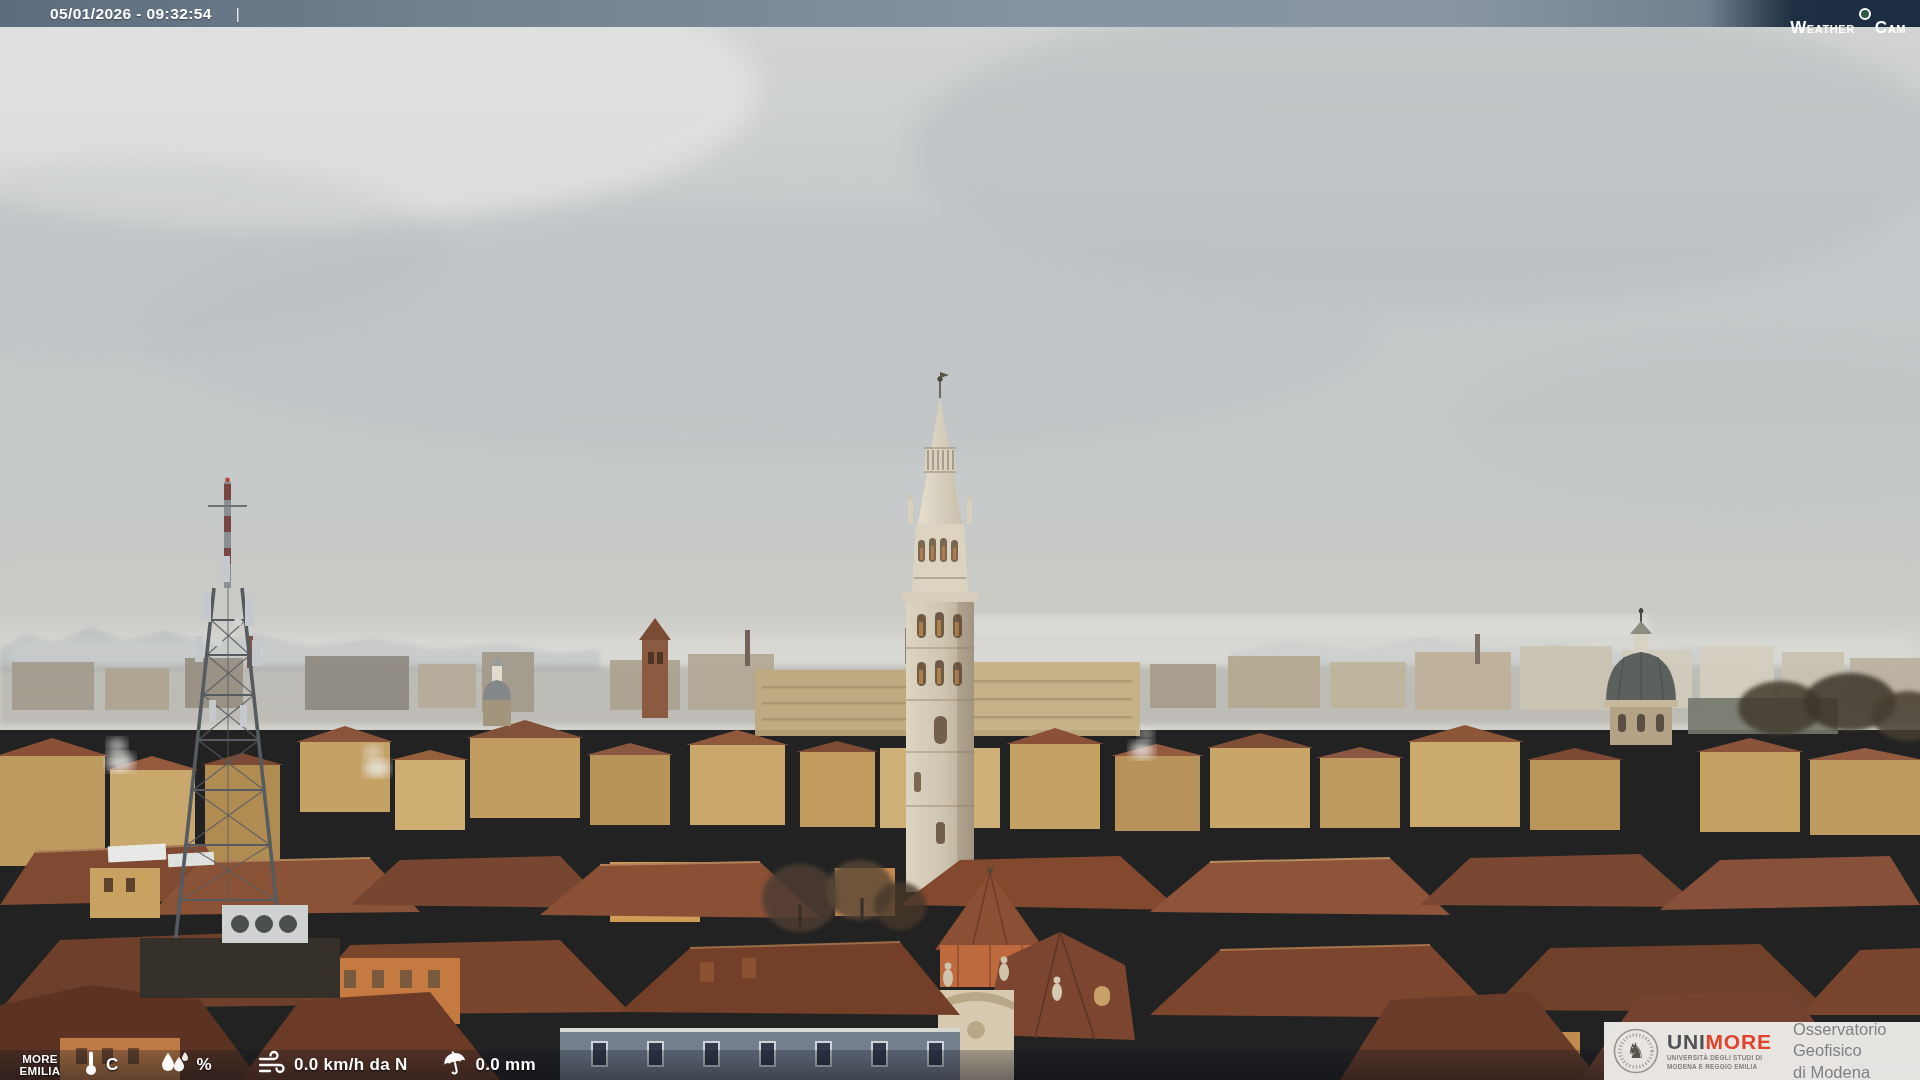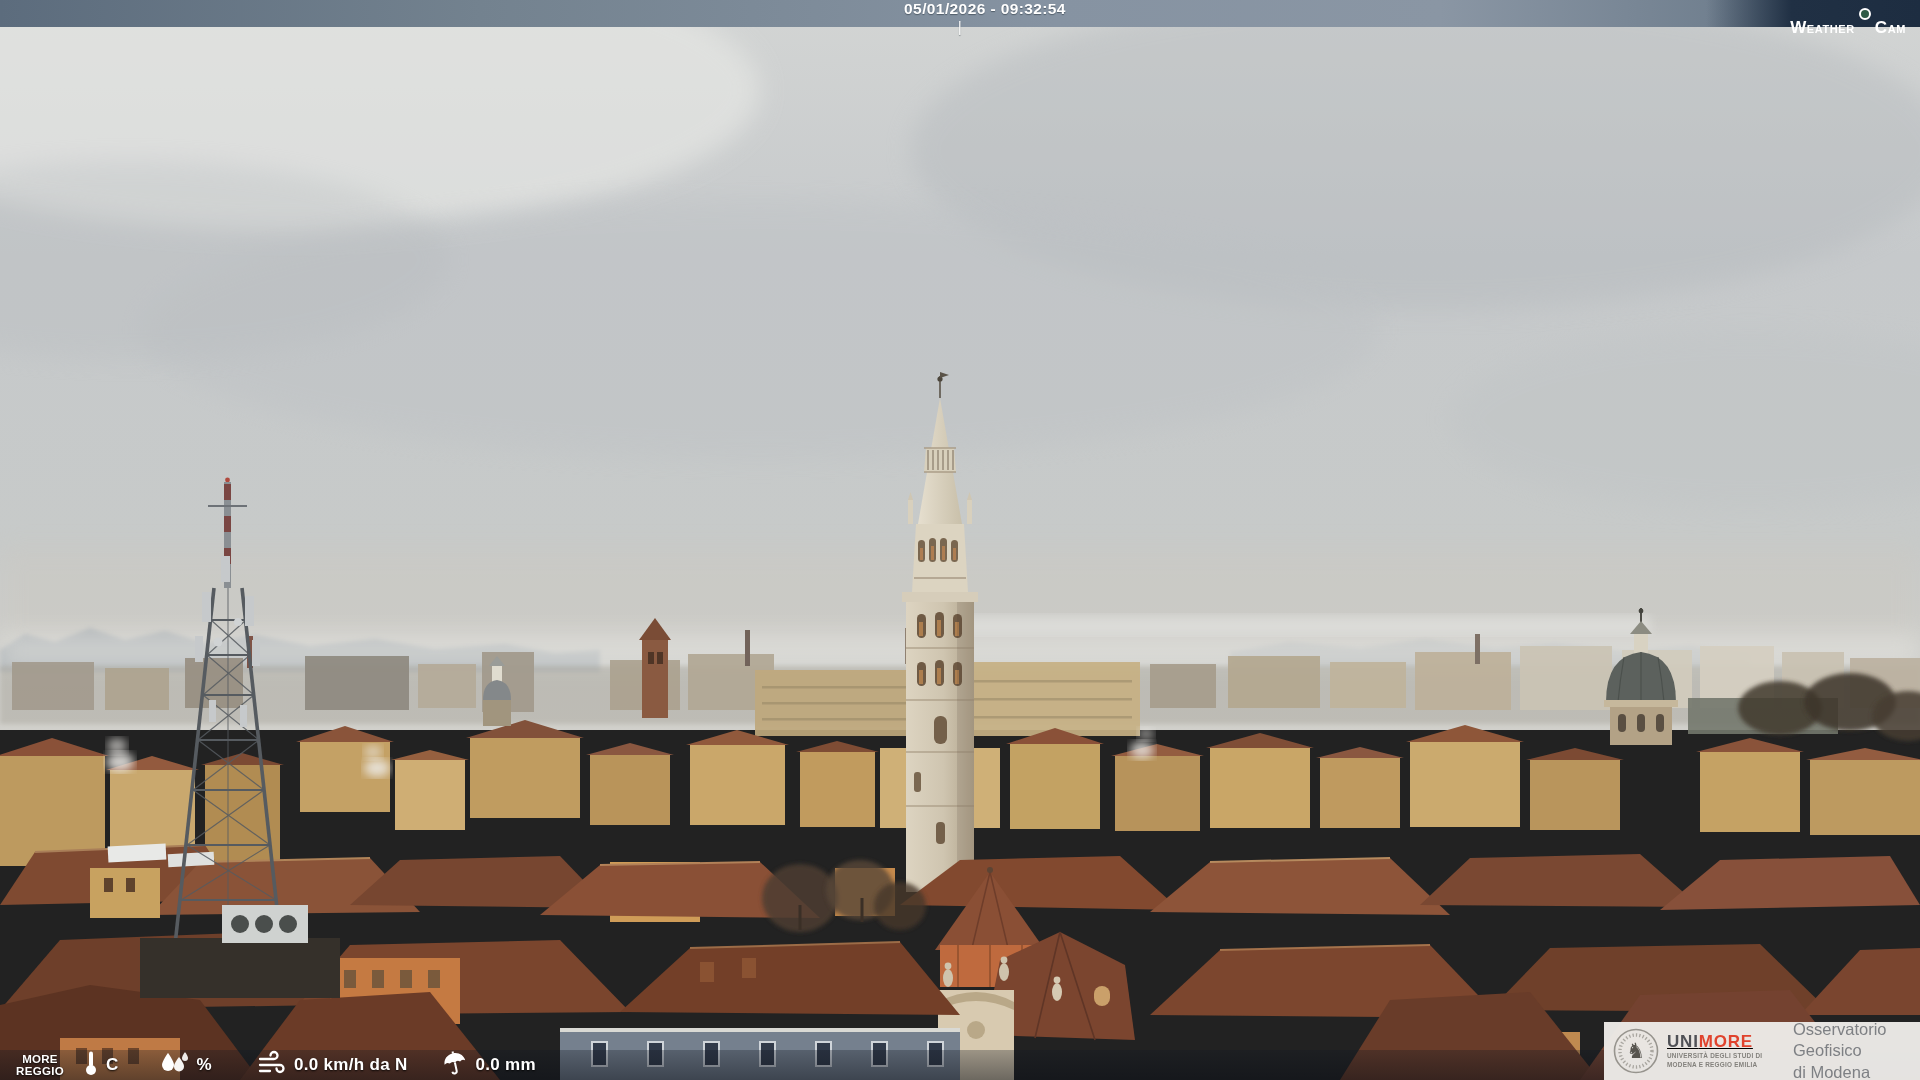--- a/index.html
+++ b/index.html
@@ -5,21 +5,21 @@
   html,body{margin:0;padding:0;background:#222;}
   .stage{position:relative;width:1920px;height:1080px;overflow:hidden;
          font-family:"Liberation Sans","DejaVu Sans",sans-serif;}
   .scene{position:absolute;inset:0;width:1920px;height:1080px;display:block;}
 
   
   .topbar{position:absolute;top:0;left:0;right:0;height:27px;
           background:linear-gradient(90deg,#5c6c7d 0%,#73828f 25%,#8693a2 55%,#8a96a4 75%,#677787 95%);
           display:flex;align-items:center;color:#fff;font-weight:700;
           font-size:15.5px;letter-spacing:.4px;
-          text-shadow:0 1px 1px rgba(20,30,40,.45);flex-direction:column;}
+          text-shadow:0 1px 1px rgba(20,30,40,.45);}
   .topbar .ts{margin-left:50px;white-space:nowrap;}
   .topbar .sep{margin:0 24px;font-weight:400;opacity:.95;}
   .topbar .ttl{white-space:nowrap;}
   .brand{position:absolute;right:0;top:0;bottom:0;width:200px;
          display:flex;align-items:center;justify-content:flex-end;
          padding-right:14px;
          background:linear-gradient(90deg,rgba(32,48,68,0) 0%,#203044 40%,#1d2d41 100%);
          text-shadow:none;}
   .brand-word{display:inline-block;font-size:11px;letter-spacing:.6px;color:#fff;line-height:1;margin-top:28px;}
   .brand-word::first-letter{font-size:17px;}
@@ -40,21 +40,21 @@
   .m-wind{margin-left:44px;}
   .m-rain{margin-left:34px;align-items:center;}
   .m-icon{display:block;margin-top:-4px;}
 
   
   .unibox{position:absolute;right:0;bottom:0;width:316px;height:58px;
           background:rgba(236,234,231,.97);z-index:5;
           display:flex;align-items:center;padding-left:9px;box-sizing:border-box;}
   .uniseal{flex:0 0 auto;}
   .uniword{margin-left:8px;flex:0 0 auto;width:122px;}
-  .uniword .mark{font-size:17px;font-weight:700;letter-spacing:.8px;line-height:1;text-decoration:underline;}
+  .uniword .mark{font-size:21px;font-weight:700;letter-spacing:.8px;line-height:1;}
   .uniword .mark .u{color:#505156;}
   .uniword .mark .m{color:#e0432d;}
   .uniword .subs{margin-top:2px;font-size:6.4px;color:#83817c;letter-spacing:.25px;line-height:1.3;font-weight:700;}
   .unitext{margin-left:4px;font-size:16.5px;color:#7e8084;line-height:1.28;}
 </style>
 </head>
 <body>
 
 <div class="stage">
 
@@ -445,21 +445,21 @@
     <div class="brand">
       <span class="brand-word">WEATHER</span>
       <span class="brand-dot"></span>
       <span class="brand-word">CAM</span>
     </div>
   </header>
 
   <footer class="meteobar">
     <div class="meteo-label">
       <div>MORE</div>
-      <div>REGGIO</div>
+      <div>EMILIA</div>
     </div>
 
     <div class="m-item m-temp">
       <svg class="m-icon" width="14" height="26" viewBox="0 0 14 26">
         <rect x="5" y="1.5" width="4" height="15" rx="2" fill="#fff"></rect>
         <circle cx="7" cy="20" r="5" fill="#fff"></circle>
       </svg>
       <span class="val">C</span>
     </div>
 

